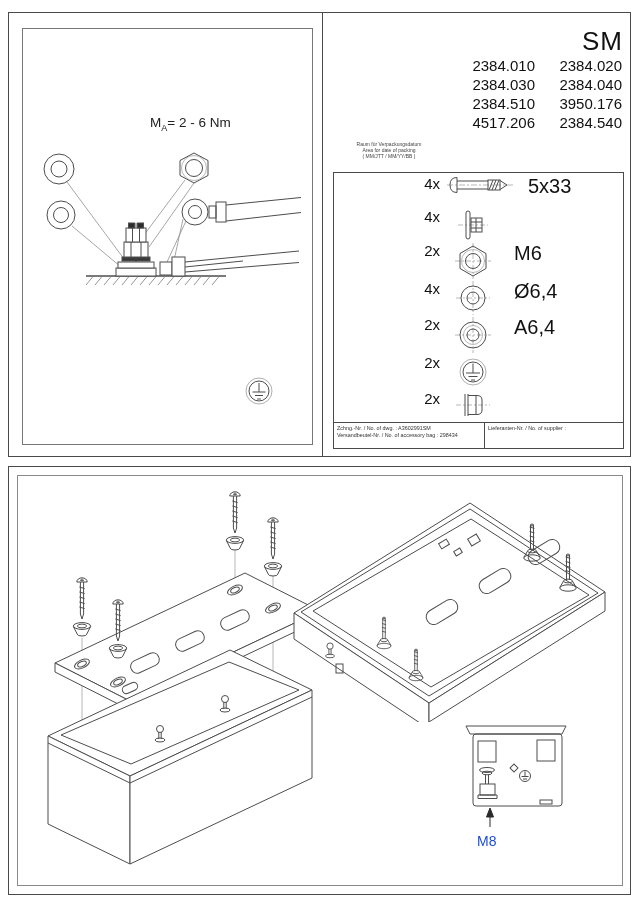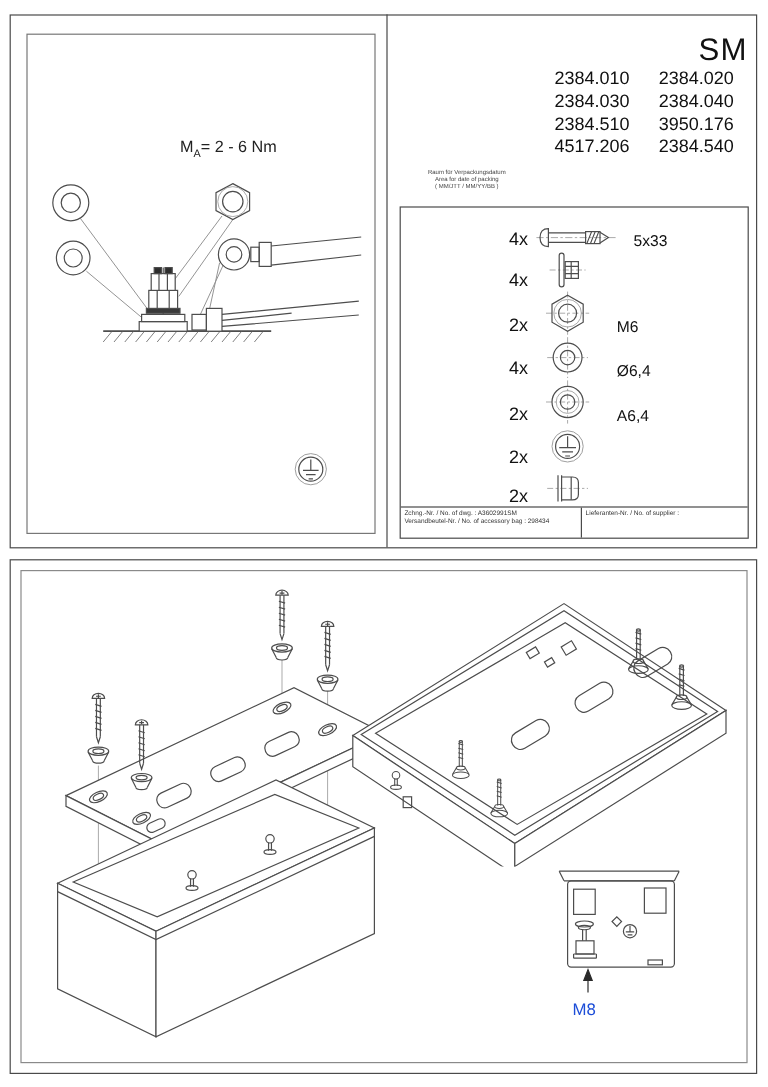--- a/index.html
+++ b/index.html
@@ -21,32 +21,32 @@
              box-shadow:0 3px 0 #111;display:flex;align-items:center;justify-content:center;
              font-family:"Liberation Serif",serif;font-style:italic;font-weight:bold;
              font-size:14.5px;letter-spacing:.5px;color:#111;}
   .logo-bar{margin-top:6px;height:13px;
             background:
               linear-gradient(90deg,#111 0 26%,rgba(0,0,0,0) 26%),
               repeating-linear-gradient(90deg,#111 0 8px,#fff 8px 10px);}
   .sm-label{right:17px;top:26px;font-size:26px;color:#111;letter-spacing:1px;}
   .model-numbers{left:462px;top:57px;width:160px;display:grid;
                  grid-template-columns:1fr 1fr;column-gap:14px;row-gap:2px;
-                 font-size:15px;color:#111;text-align:left;}
+                 font-size:15px;color:#111;text-align:right;}
   .packing-note{left:333px;top:141px;width:112px;text-align:center;
                 font-size:5px;line-height:6px;color:#444;}
   
   .parts-table{left:333px;top:172px;width:289px;height:275px;border:1px solid #4a4a4a;
                display:flex;flex-direction:column;}
   .pt-rows{flex:1;display:flex;flex-direction:column;padding-top:2px;}
-  .pt-row{flex:1;display:flex;align-items:flex-end;}
+  .pt-row{flex:1;display:flex;align-items:flex-start;}
   .pt-qty{width:106px;text-align:right;font-size:15px;color:#111;}
   .pt-icon{width:66px;display:flex;justify-content:center;align-items:center;}
   .pt-icon.wide{width:80px;}
-  .pt-label{margin-left:8px;font-size:13px;color:#111;}
+  .pt-label{margin-left:8px;font-size:20px;color:#111;}
   .pt-footer{height:25px;border-top:1px solid #4a4a4a;display:flex;font-size:5.4px;
              line-height:7px;color:#333;}
   .pt-footer-left{width:144px;border-right:1px solid #4a4a4a;padding:2px 3px;}
   .pt-footer-right{flex:1;padding:2px 3px;}
   .m8-label{left:477px;top:833px;font-size:14px;color:#1d4ed8;}
   svg{display:block;}
   .lineart{stroke:#4d4d4d;stroke-width:1;fill:none;}
 </style>
 </head>
 <body>

